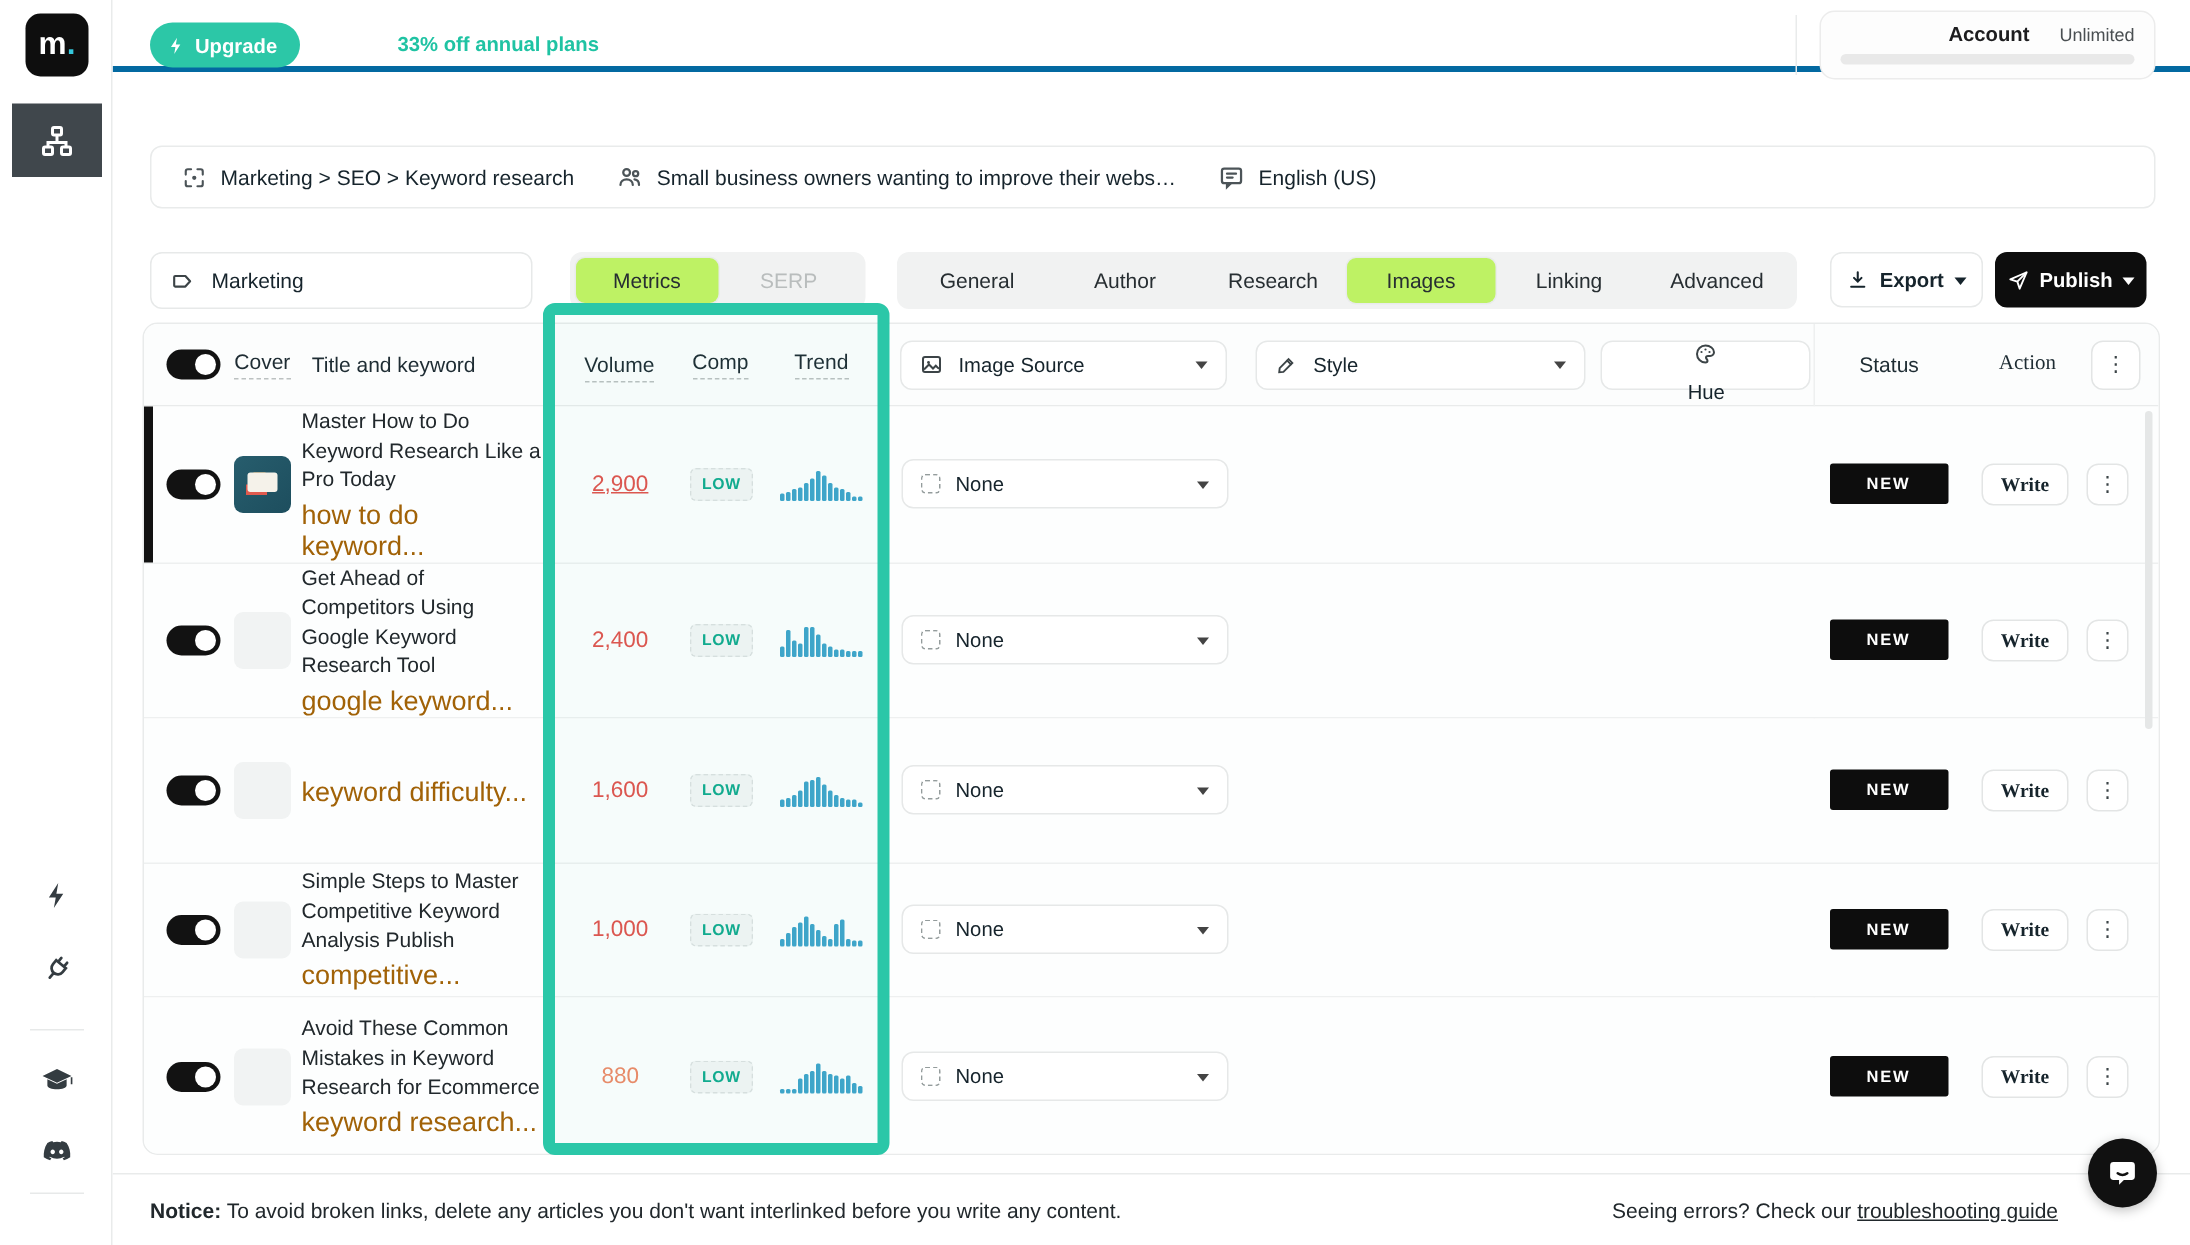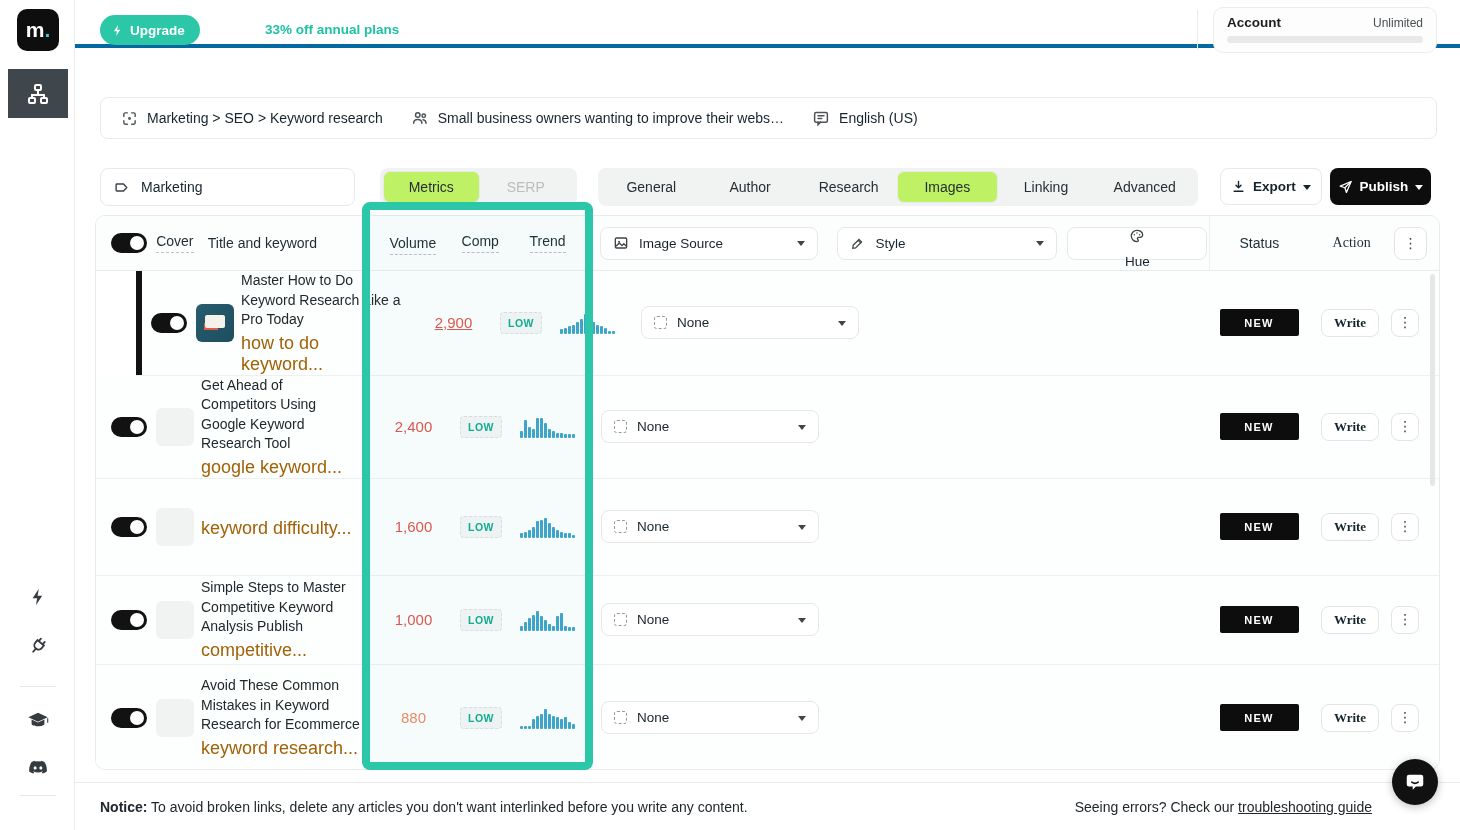--- a/index.html
+++ b/index.html
@@ -17,21 +17,21 @@
   .nav-active { position:absolute; left:8px; top:69px; width:60px; height:49px; background:#40474c; display:flex; align-items:center; justify-content:center; }
   .side-icon { position:absolute; left:0; width:75px; display:flex; justify-content:center; color:#343c41; cursor:pointer; }
   .side-divider { position:absolute; left:20px; width:36px; height:1px; background:#e7e9e9; }
 
   
   .topbar { position:absolute; left:75px; top:0; width:1385px; height:48px; border-bottom:4px solid #0369a1; background:#fff; }
   .upgrade-btn { position:absolute; left:25px; top:15px; height:30px; padding:0 15px 0 11px; background:#2cc7a7; border-radius:16px; display:flex; align-items:center; gap:6px; color:#fff; font-size:13.5px; font-weight:700; border:none; cursor:pointer; }
   .promo { position:absolute; left:190px; top:22px; color:#1fc3a3; font-size:13.5px; font-weight:700; }
   .topbar-vdiv { position:absolute; right:262px; top:10px; width:1px; height:40px; background:#e9ebeb; }
   .account-card { position:absolute; right:23px; top:7px; width:224px; height:46px; border:1px solid #ececec; border-radius:10px; background:#fdfdfd; padding:7px 13px 0 13px; }
-  .account-row { display:flex; justify-content:space-between; align-items:baseline; }
+  .account-row { display:flex; justify-content:flex-end; align-items:baseline;gap:20px; }
   .account-label { font-size:13.5px; font-weight:700; color:#1d1d1f; }
   .account-plan { font-size:12px; color:#4a4f52; }
   .account-bar { margin-top:6px; height:7px; border-radius:4px; background:#e9e9e9; }
 
   
   .context-bar { position:absolute; left:100px; top:97px; width:1337px; height:42px; border:1px solid #e9ebeb; border-radius:8px; display:flex; align-items:center; padding-left:20px; gap:28px; background:#fff; }
   .ctx-item { display:flex; align-items:center; gap:9px; font-size:14px; color:#16242c; cursor:pointer; }
   .ctx-item .ic { color:#4c5458; }
 
   
@@ -44,21 +44,21 @@
   .tab.active { background:#bef264; box-shadow:0 0 0 1px #e9ebeb; font-weight:500; }
   .export-btn { position:absolute; left:1220px; top:168px; width:102px; height:37px; border:1px solid #e7e9e9; border-radius:8px; background:#fff; display:flex; align-items:center; justify-content:center; gap:7px; font-size:13.5px; font-weight:600; color:#16242c; cursor:pointer; }
   .publish-btn { position:absolute; left:1330px; top:168px; width:101px; height:37px; border:none; border-radius:8px; background:#0d0d0d; display:flex; align-items:center; justify-content:center; gap:7px; font-size:13.5px; font-weight:600; color:#fff; cursor:pointer; }
   .caret { width:0; height:0; border-left:4px solid transparent; border-right:4px solid transparent; border-top:5px solid currentColor; margin-top:1px; }
 
   
   .table { position:absolute; left:95px; top:215px; width:1345px; height:555px; border:1px solid #e9ebeb; border-radius:10px; background:#fff; overflow:hidden; }
   .thead { height:55px; display:flex; align-items:center; border-bottom:1px solid #e9ebeb; background:#fcfdfd; font-size:14px; color:#1e2c33; font-weight:500; }
   .trow { display:flex; align-items:center; border-bottom:1px solid #eef0f0; position:relative; background:#fdfefe; }
   .trow.selected::before { content:""; position:absolute; left:0; top:0; bottom:0; width:6px; background:#121212; }
-  .r1{min-height:97px;margin-left:40px;} .r2{min-height:99px;} .r3{min-height:97px;} .r4{min-height:89px;} .r5{min-height:107px;}
+  .r1{min-height:97px;} .r2{min-height:99px;} .r3{min-height:97px;} .r4{min-height:89px;} .r5{min-height:107px;}
 
   .c-toggle { width:53px; padding-left:15px; }
   .c-cover { width:52px; display:flex; justify-content:center; }
   .c-title { width:170px; padding-right:10px; }
   .c-vol { width:85px; text-align:center; }
   .c-comp { width:50px; text-align:center; display:flex; justify-content:center; }
   .c-trend { width:85px; display:flex; justify-content:center; }
   .c-drop { width:238px; padding-left:10px; }
   .c-style { width:230px; padding-left:10px; }
   .c-hue { width:150px; padding-left:10px; }

